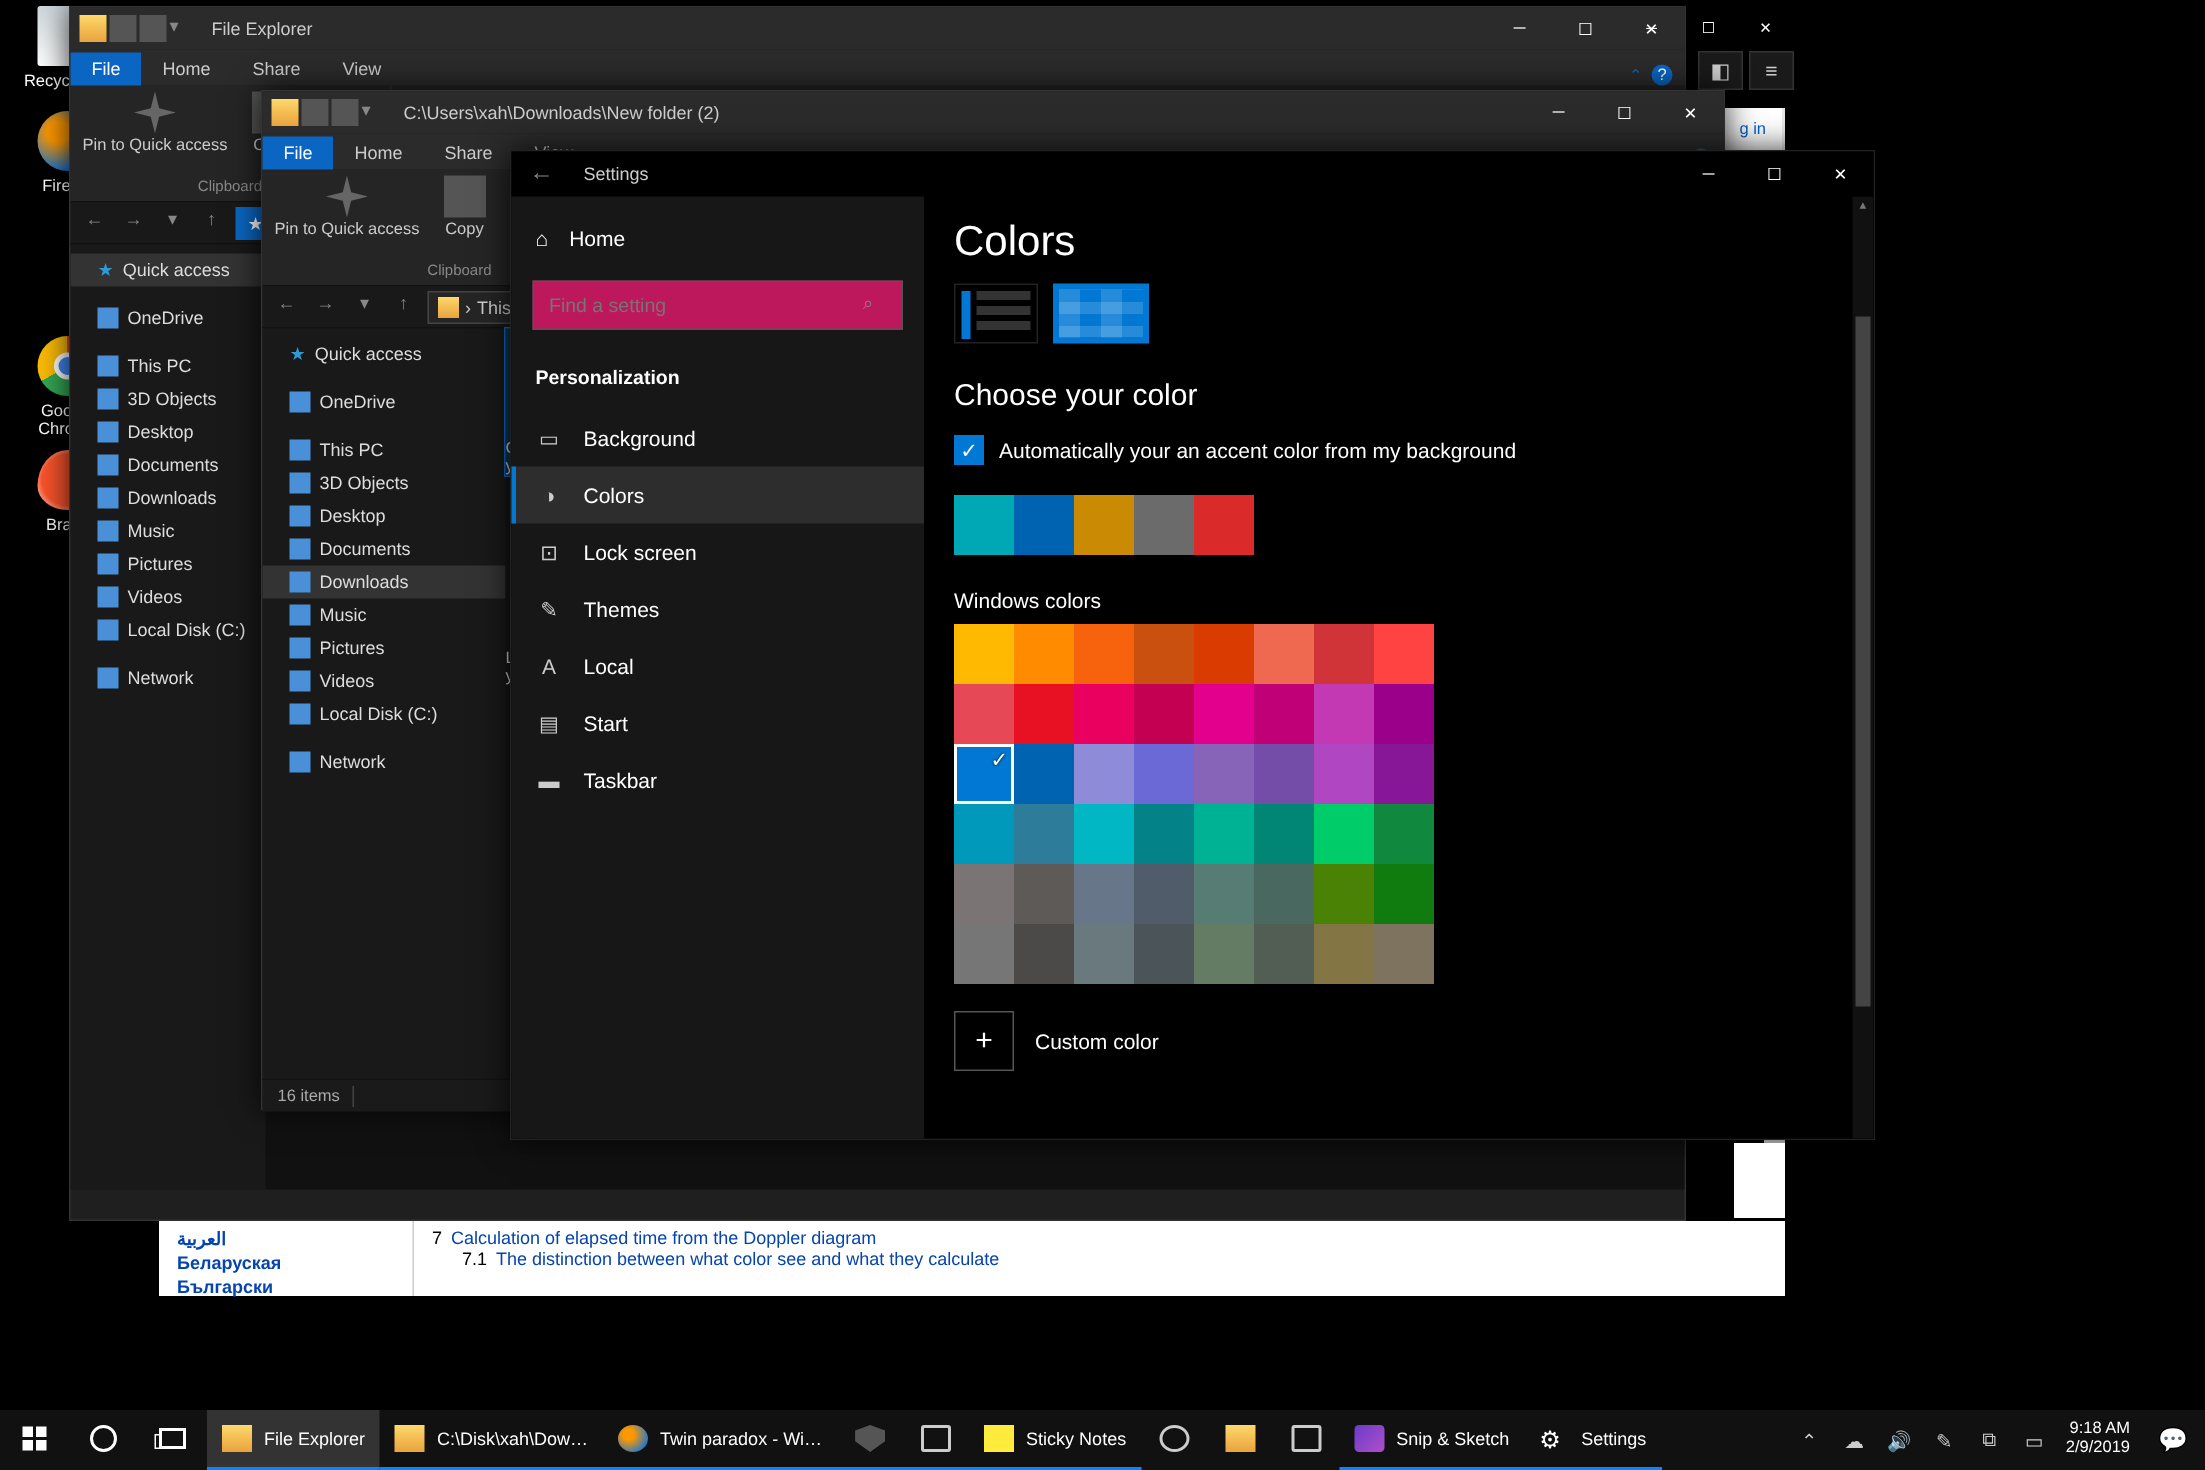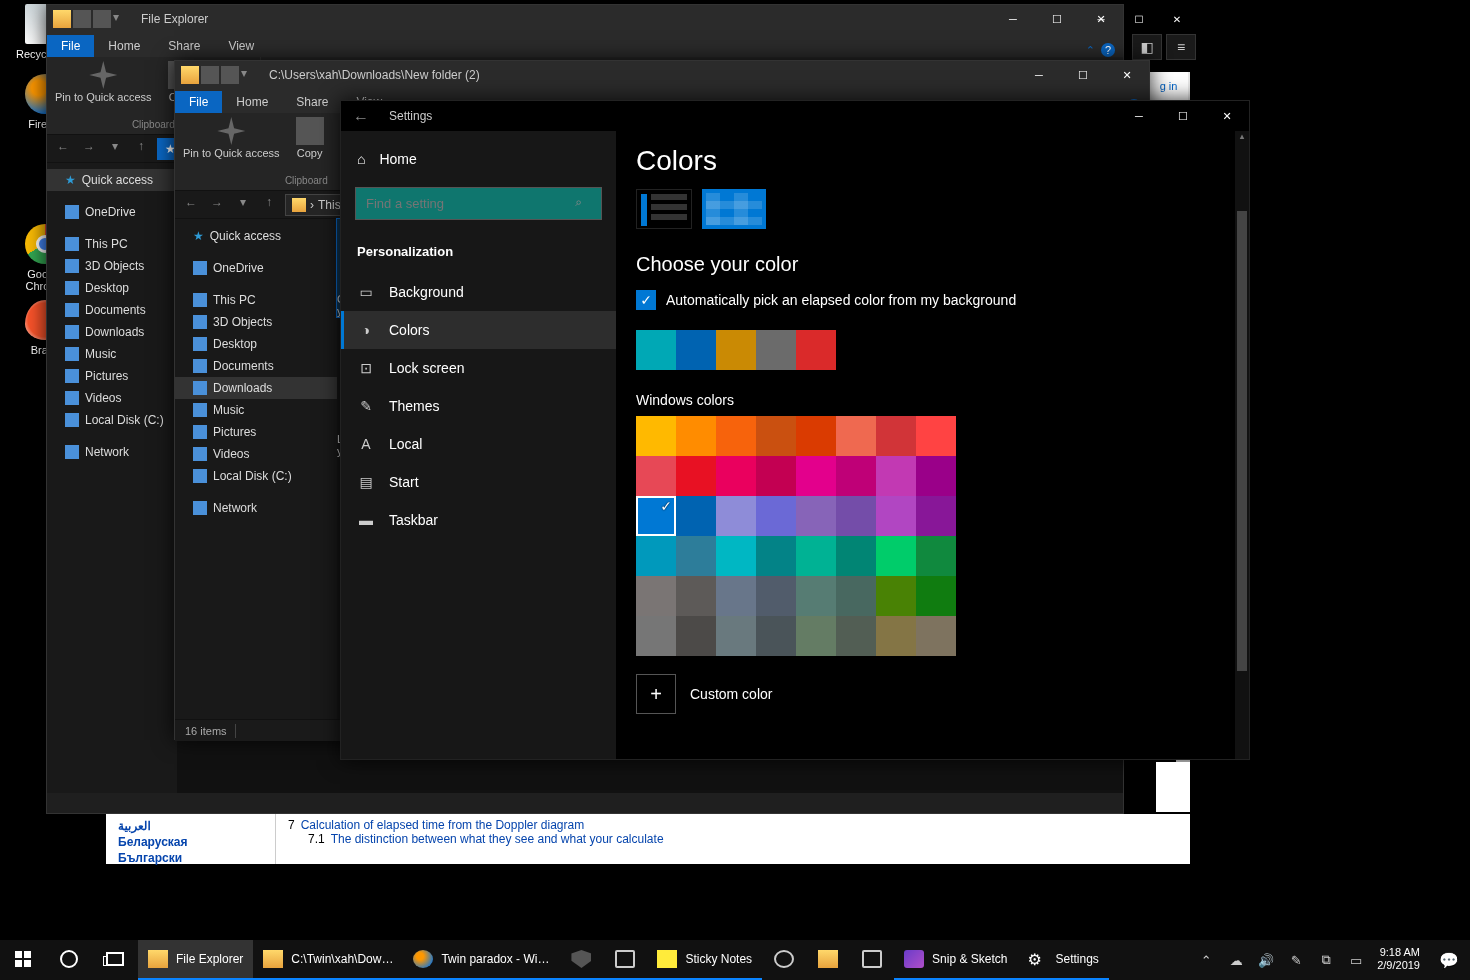--- a/index.html
+++ b/index.html
@@ -67,21 +67,21 @@
 .file-card.sel{background:rgba(0,120,215,.3);outline:1px solid #0a66c2;}
 
 
 .win3 { top: 100px; left: 340px; width: 910px; height: 660px; background:#000; border:1px solid #222; }
 .win3 .titlebar{background:#000;height:30px;}
 .win3 .titlebar .back-arrow{font-size:16px;color:#888;margin-right:20px;margin-left:6px;}
 .win3 .body{display:flex;height:calc(100% - 30px);}
 .set-nav{width:275px;background:#171717;padding:10px 0;}
 .set-nav .home{padding:10px 16px;display:flex;align-items:center;gap:14px;font-size:14px;}
 .set-nav .search{margin:10px 14px 18px;}
-.set-nav .search input{width:100%;background:#0f766e;border:1px solid #555;color:#fff;padding:8px 32px 8px 10px;font-size:13px;}
+.set-nav .search input{width:100%;background:#be185d;border:1px solid #555;color:#fff;padding:8px 32px 8px 10px;font-size:13px;}
 .set-nav .search{position:relative;}
 .set-nav .search .mag{position:absolute;right:20px;top:8px;color:#888;}
 .set-nav .cat{padding:6px 16px;font-size:13px;font-weight:600;color:#fff;margin-bottom:8px;}
 .set-nav .nitem{padding:10px 16px;display:flex;align-items:center;gap:14px;font-size:14px;color:#fff;}
 .set-nav .nitem.sel{background:#2d2d2d;border-left:3px solid #0078d4;padding-left:13px;}
 .set-nav .nitem .nic{width:18px;height:18px;display:flex;align-items:center;justify-content:center;font-size:14px;color:#ccc;}
 
 .set-content{flex:1;background:#000;padding:14px 20px 14px 20px;overflow:hidden;position:relative;}
 .set-content h1{font-weight:300;font-size:28px;margin-bottom:12px;}
 .preview-row{display:flex;gap:10px;margin-bottom:24px;}
@@ -482,21 +482,21 @@
     </div>
     <div class="set-content">
       <h1>Colors</h1>
       <div class="preview-row">
         <div class="pv1"></div>
         <div class="pv2"></div>
       </div>
       <h2>Choose your color</h2>
       <div class="checkbox-row">
         <div class="cb">✓</div>
-        <span>Automatically pick an elapsed color from my background</span>
+        <span>Automatically your an accent color from my background</span>
       </div>
       <div class="color-row" id="recent-row">
           <div class="sw" style="background: rgb(0, 168, 181);"></div>
           <div class="sw" style="background: rgb(0, 99, 177);"></div>
           <div class="sw" style="background: rgb(202, 138, 4);"></div>
           <div class="sw" style="background: rgb(107, 107, 107);"></div>
           <div class="sw" style="background: rgb(218, 42, 42);"></div>
         </div>
       <div class="sublabel">Windows colors</div>
       <div class="color-grid" id="win-grid">
@@ -564,21 +564,21 @@
 <div class="clip-scroll"></div>
 
 <div class="browser-bit">
   <div class="langs">
     <div>العربية</div>
     <div>Беларуская</div>
     <div>Български</div>
   </div>
   <div class="toc">
     <div><span class="num">7</span><a>Calculation of elapsed time from the Doppler diagram</a></div>
-    <div style="padding-left:20px"><span class="num">7.1</span><a>The distinction between what they see and what your calculate</a></div>
+    <div style="padding-left:20px"><span class="num">7.1</span><a>The distinction between what color see and what they calculate</a></div>
   </div>
 </div>
 
 <div class="taskbar">
   <div class="tb">
       <div class="win-logo">
         <span></span>
         <span></span>
         <span></span>
         <span></span>
@@ -590,21 +590,21 @@
   <div class="tb">
       <div class="taskview"></div>
     </div>
   <div id="tasks" style="display:flex">
       <div class="task active">
         <div class="ic ic-folder"></div>
         <span>File Explorer</span>
       </div>
       <div class="task run">
         <div class="ic ic-folder"></div>
-        <span>C:\Twin\xah\Dow…</span>
+        <span>C:\Disk\xah\Dow…</span>
       </div>
       <div class="task run">
         <div class="ic ic-fox"></div>
         <span>Twin paradox - Wi…</span>
       </div>
       <div class="task run" style="padding: 0px 12px;">
         <div class="ic ic-shield"></div>
       </div>
       <div class="task run" style="padding: 0px 12px;">
         <div class="ic ic-tv"></div>

